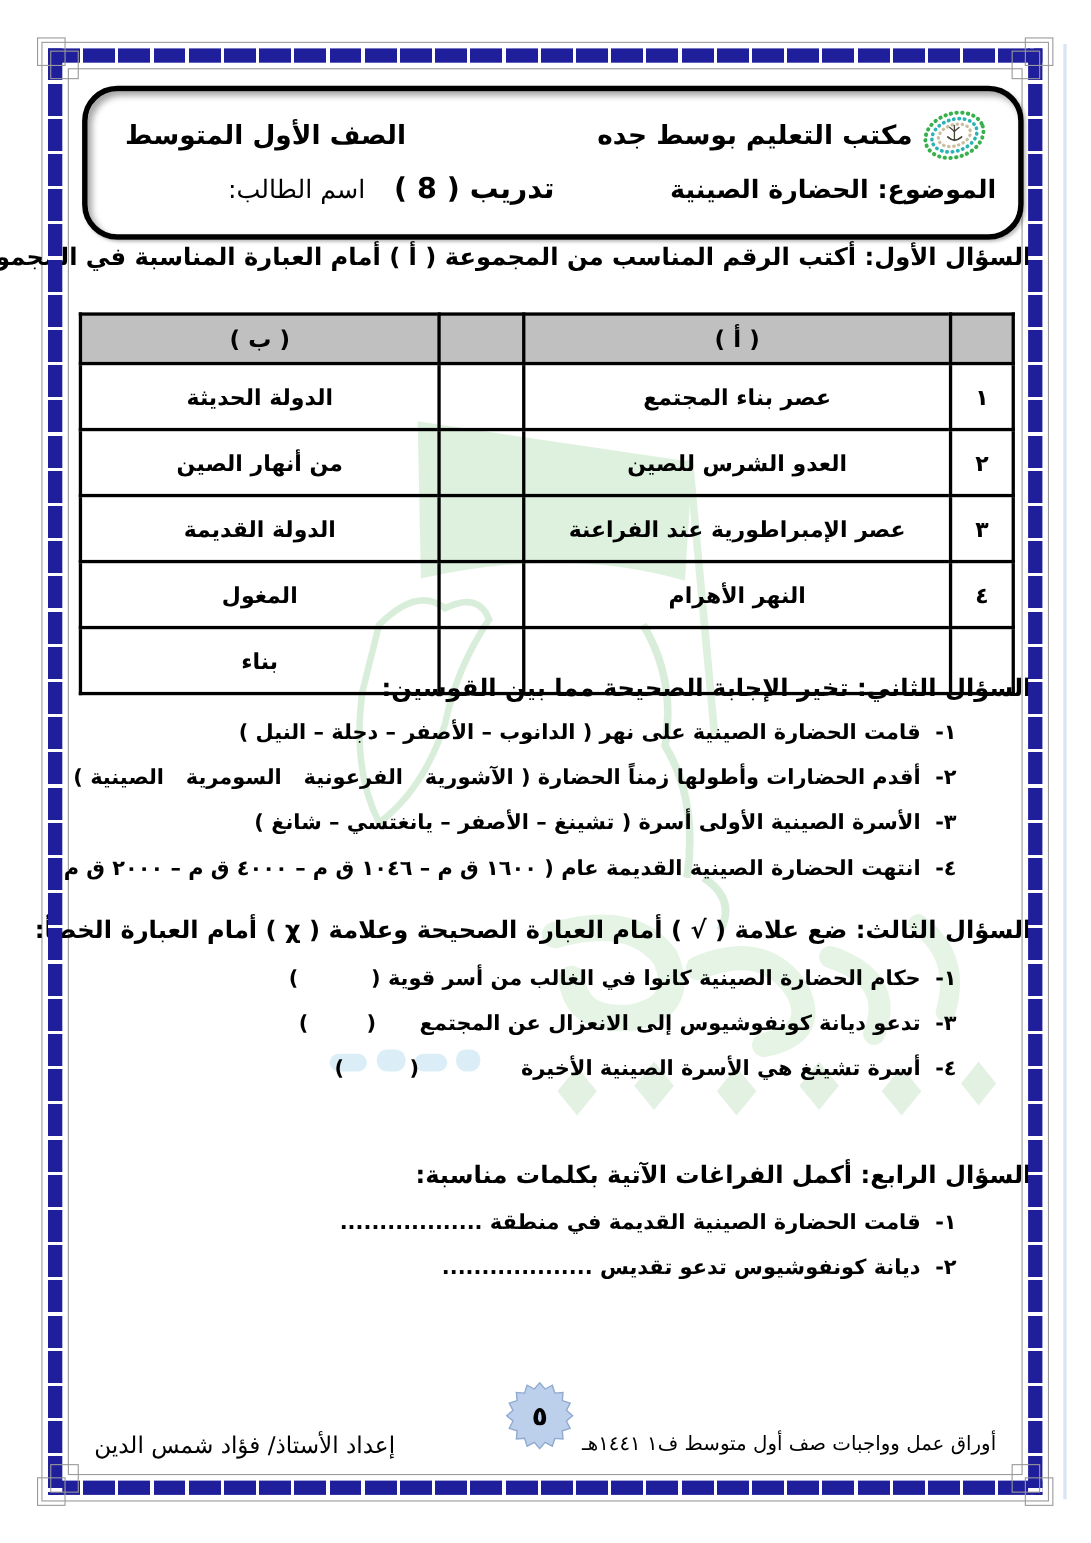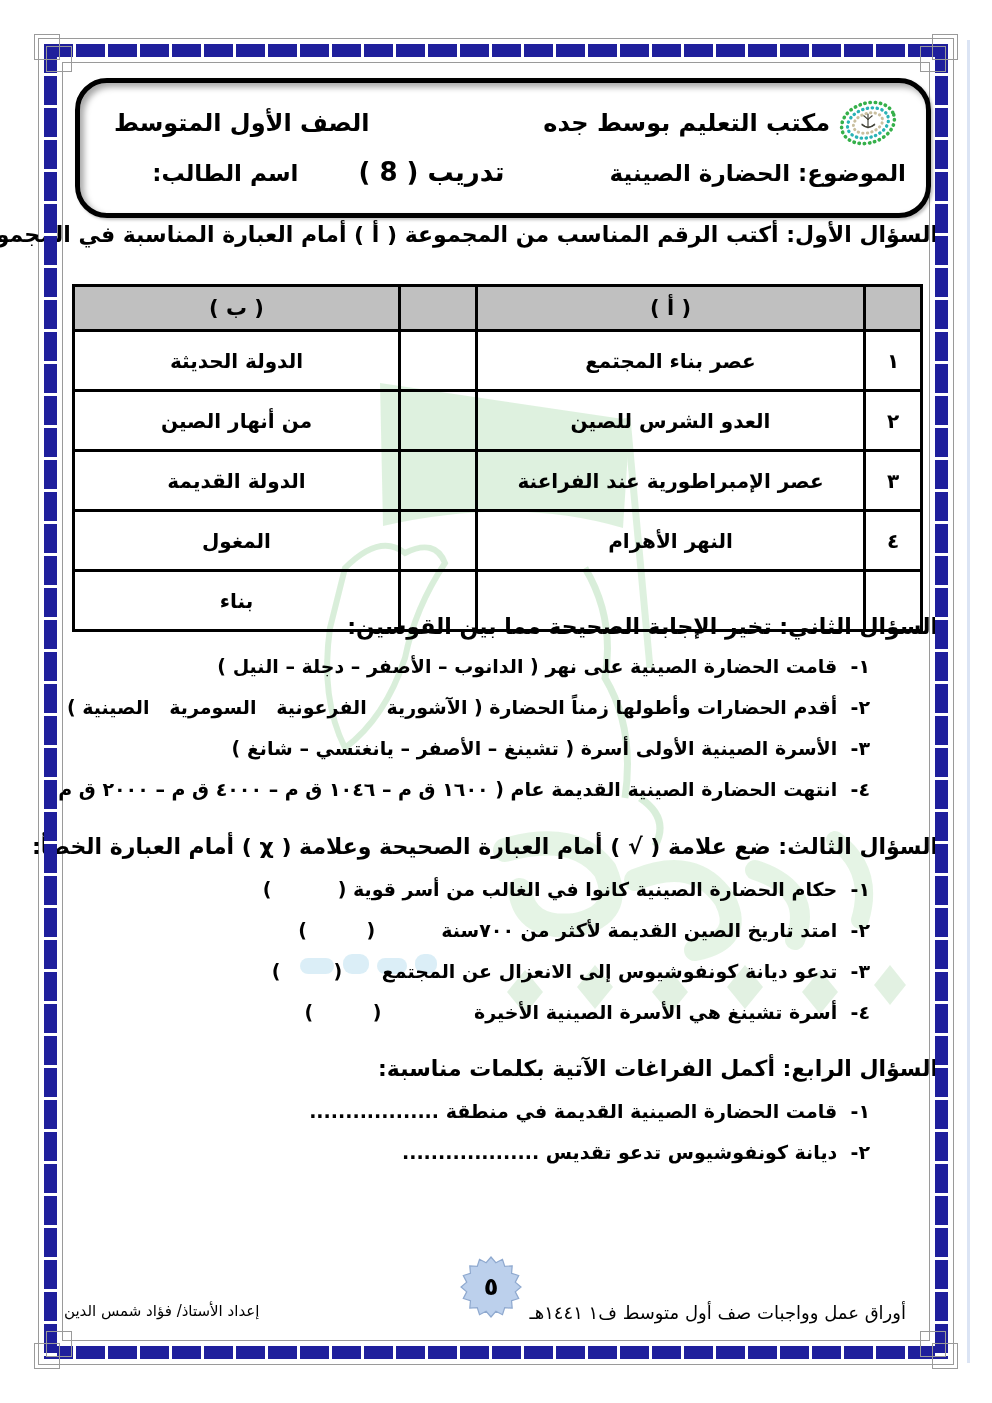--- a/index.html
+++ b/index.html
@@ -26,36 +26,36 @@
     box-shadow:inset 4px 4px 6px rgba(0,0,0,.35), 2px 2px 3px rgba(0,0,0,.25);
   }
   .h-row1{display:flex;align-items:center;padding:10px 26px 0 34px;}
   .logo{width:64px;height:60px;flex:0 0 auto;margin-left:6px;}
   .office{font-size:24px;font-weight:bold;white-space:nowrap;}
   .h-spacer{flex:1;}
   .grade{font-size:24px;font-weight:bold;white-space:nowrap;}
   .h-row2{display:flex;align-items:baseline;padding:4px 20px 0 20px;}
   .subject{font-size:23px;font-weight:bold;white-space:nowrap;}
   .training{font-size:26px;font-weight:bold;white-space:nowrap;margin-right:105px;}
-  .student{font-size:23px;font-weight:bold;white-space:nowrap;margin-right:60px;}
+  .student{font-size:23px;font-weight:normal;white-space:nowrap;margin-right:26px;}
   
   .q-title{position:absolute;right:54px;z-index:2;font-size:22px;font-weight:bold;white-space:nowrap;}
   .q-items{position:absolute;right:122px;z-index:2;}
   .q-item{font-size:19px;font-weight:bold;white-space:pre-wrap;margin-bottom:19px;}
   
   .match-table{position:absolute;left:72px;top:284px;width:848px;z-index:2;border-collapse:collapse;table-layout:fixed;background:transparent;}
   .match-table td{border:3px solid #000;text-align:center;vertical-align:middle;font-size:20px;font-weight:bold;background:transparent;}
   .match-table tr.hdr td{background:#c0c0c0;height:40px;font-size:21px;}
   .match-table tr.row td{height:55px;}
   
   .badge{position:absolute;left:460px;top:1256px;width:62px;height:62px;z-index:2;display:flex;align-items:center;justify-content:center;}
   .badge svg{position:absolute;inset:0;}
   .badge-num{position:relative;z-index:1;font-size:24px;font-weight:bold;}
   .footer-right{position:absolute;right:86px;top:1302px;z-index:2;font-size:18px;white-space:nowrap;}
-  .footer-left{position:absolute;left:64px;top:1302px;z-index:2;font-size:15px;white-space:nowrap;}
+  .footer-left{position:absolute;left:86px;top:1302px;z-index:2;font-size:21px;white-space:nowrap;}
 </style>
 </head>
 <body>
 
 <div class="page">
 
   <svg class="wm" style="left:285px;top:368px;width:430px;height:480px;opacity:.5" viewBox="0 0 430 480">
     <path d="M95,15 L345,52 L338,160 Q230,128 98,158 Z" fill="#bfe5c0"></path>
     <path d="M342,50 L365,300" stroke="#bfe5c0" stroke-width="7" fill="none"></path>
     <path d="M60,200 Q95,165 120,185 Q150,170 160,195 Q130,240 120,290 Q100,350 60,380 Q35,330 45,260 Z" fill="none" stroke="#b5dfb6" stroke-width="6"></path>
@@ -183,21 +183,20 @@
   <div class="q-items" style="top:655px">
     <div class="q-item">١-  قامت الحضارة الصينية على نهر ( الدانوب – الأصفر – دجلة – النيل )</div>
     <div class="q-item">٢-  أقدم الحضارات وأطولها زمناً الحضارة ( الآشورية   الفرعونية   السومرية   الصينية )</div>
     <div class="q-item">٣-  الأسرة الصينية الأولى أسرة ( تشينغ – الأصفر – يانغتسي – شانغ )</div>
     <div class="q-item">٤-  انتهت الحضارة الصينية القديمة عام ( ١٦٠٠ ق م – ١٠٤٦ ق م – ٤٠٠٠ ق م – ٢٠٠٠ ق م )</div>
   </div>
 
   <div class="q-title" style="top:834px">السؤال الثالث: ضع علامة ( √ ) أمام العبارة الصحيحة وعلامة ( χ ) أمام العبارة الخطأ:</div>
   <div class="q-items" style="top:878px">
     <div class="q-item">١-  حكام الحضارة الصينية كانوا في الغالب من أسر قوية (          )</div>
-    <div class="q-item">٢-  امتد تاريخ الصين القديمة لأكثر من ٧٠٠سنة          (         )</div>
     <div class="q-item">٣-  تدعو ديانة كونفوشيوس إلى الانعزال عن المجتمع      (        )</div>
     <div class="q-item">٤-  أسرة تشينغ هي الأسرة الصينية الأخيرة              (         )</div>
   </div>
 
   <div class="q-title" style="top:1056px">السؤال الرابع: أكمل الفراغات الآتية بكلمات مناسبة:</div>
   <div class="q-items" style="top:1100px">
     <div class="q-item">١-  قامت الحضارة الصينية القديمة في منطقة ..................</div>
     <div class="q-item">٢-  ديانة كونفوشيوس تدعو تقديس ...................</div>
   </div>
 

